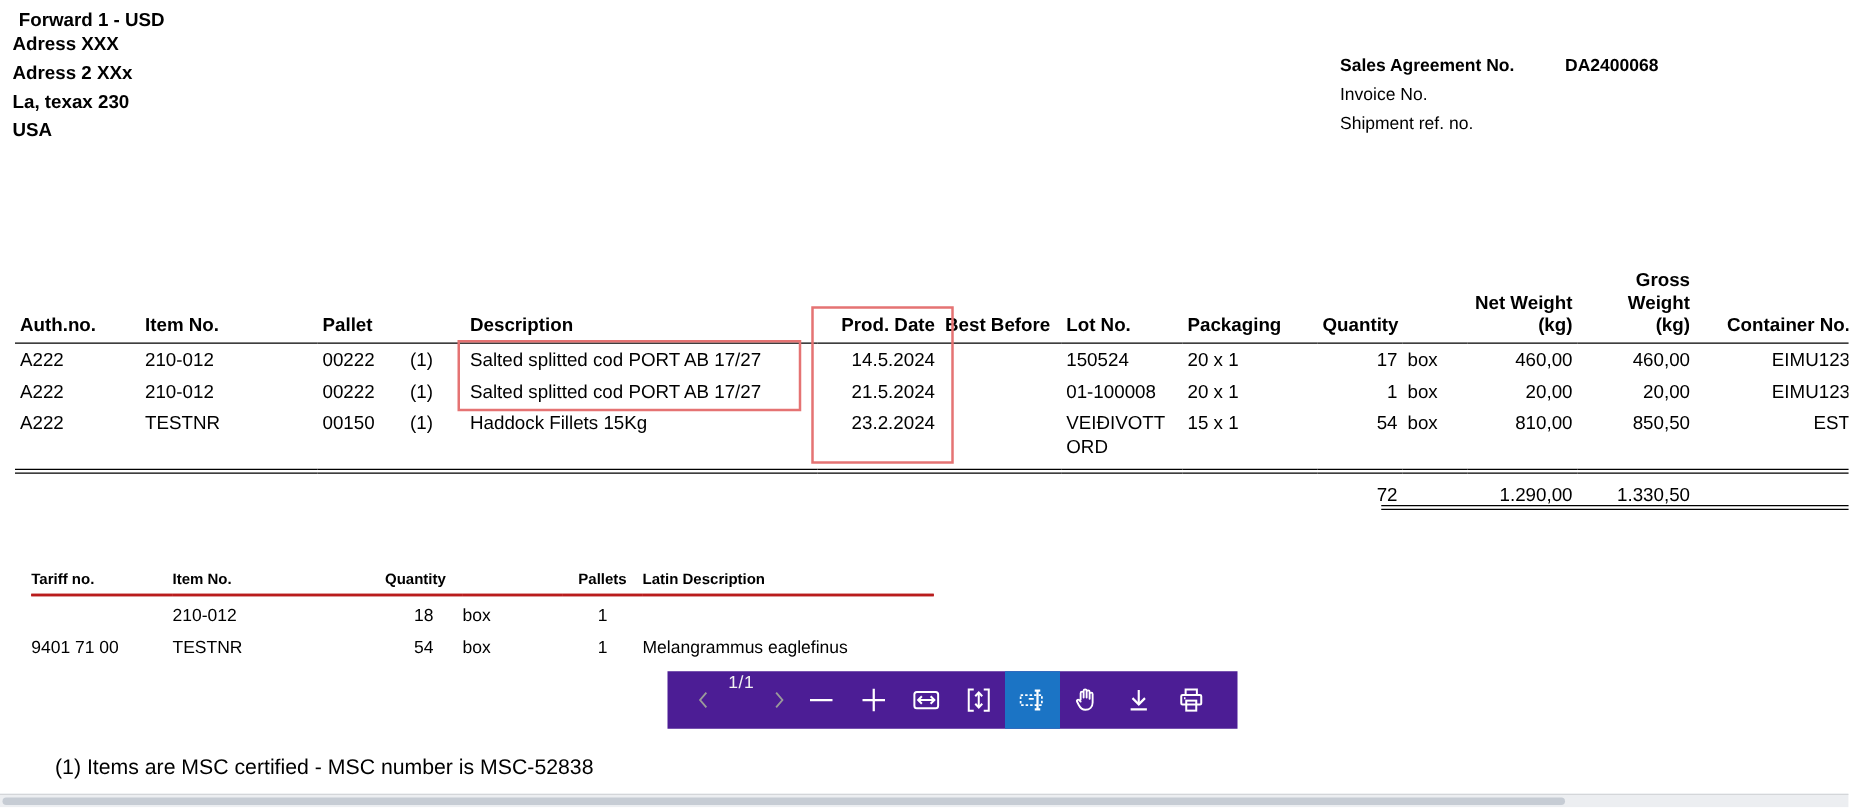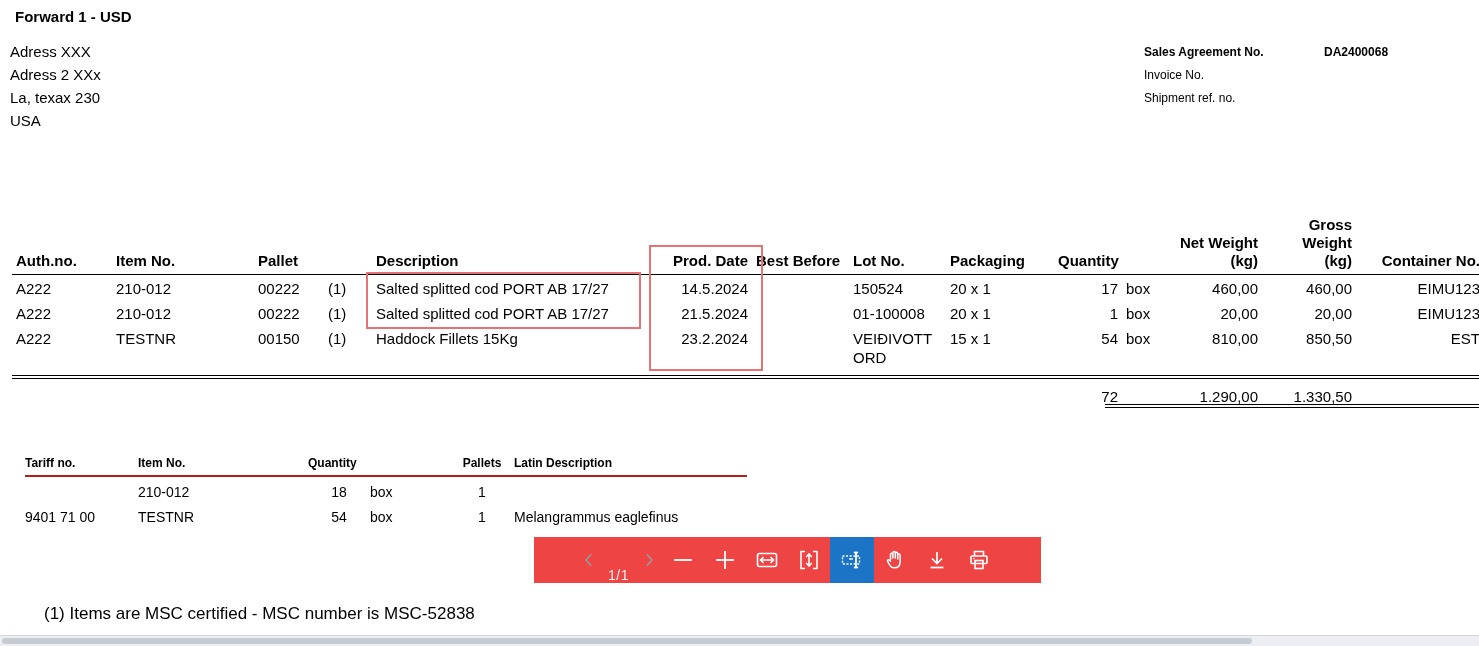--- a/index.html
+++ b/index.html
@@ -1,20 +1,20 @@
 <!DOCTYPE html>
 <html><head>
 <meta charset="utf-8">
 <style>
   html,body{margin:0;padding:0;background:#fff;}
   .page{position:relative;width:1479px;height:646px;background:#ffffff;overflow:hidden;
         font-family:"Liberation Sans",sans-serif;color:#000;}
   .doc-title{position:absolute;left:15px;top:8px;font-size:15px;font-weight:bold;}
-  .address-block{position:absolute;left:10px;top:40px;font-size:15px;line-height:23px;}
-  .info-panel{position:absolute;left:1144px;top:41px;font-size:12px;line-height:23px;}
+  .address-block{position:absolute;left:10px;top:24px;font-size:15px;line-height:23px;font-weight:bold;}
+  .info-panel{position:absolute;left:1072px;top:41px;font-size:14px;line-height:23px;}
   .info-row{display:flex;}
   .info-row .lbl{width:180px;}
   .info-row.bold{font-weight:bold;}
 
   
   table.items{position:absolute;left:12px;top:216px;border-collapse:collapse;table-layout:fixed;
               width:1472px;font-size:15px;}
   table.items th{font-weight:bold;vertical-align:bottom;border-bottom:1px solid #000;
                  padding:0 4px 4px 4px;white-space:pre-line;line-height:18px;}
   table.items td{padding:4px 4px 2px 4px;vertical-align:top;line-height:19px;}
@@ -34,22 +34,22 @@
                width:722px;font-size:14px;}
   table.tariff th{font-weight:bold;font-size:12px;text-align:left;border-bottom:2px solid #b91c1c;
                   padding:0 0 5px 0;}
   table.tariff td{padding:7px 0 2px 0;vertical-align:top;}
   table.tariff .r{text-align:center;} table.tariff .c{text-align:center;}
   th.qty-h{padding-left:32px;}
   th.latin-h, td.latin-c{padding-left:13px;margin-left:28px;}
   td.unit-c{padding-left:28px;}
 
   
-  .toolbar{position:absolute;left:534px;top:537px;width:507px;height:46px;background:#ef4444;
-           display:flex;align-items:flex-end;justify-content:center;}
+  .toolbar{position:absolute;left:534px;top:537px;width:456px;height:46px;background:#4c1d95;
+           display:flex;align-items:flex-start;justify-content:center;}
   .tb-btn{width:42px;height:46px;display:flex;align-items:center;justify-content:center;cursor:pointer;}
   .tb-btn.nav{width:26px;}
   .tb-btn.active{background:#1b74c5;width:44px;}
   .tb-page{color:#f2f2f2;font-size:14px;width:34px;text-align:center;letter-spacing:0.5px;}
   .tb-btn svg{display:block;}
 
   .footnote{position:absolute;left:44px;top:604px;font-size:17px;}
 
   
   .hscroll{position:absolute;left:0;bottom:0;width:1479px;height:10px;background:#eceef1;

